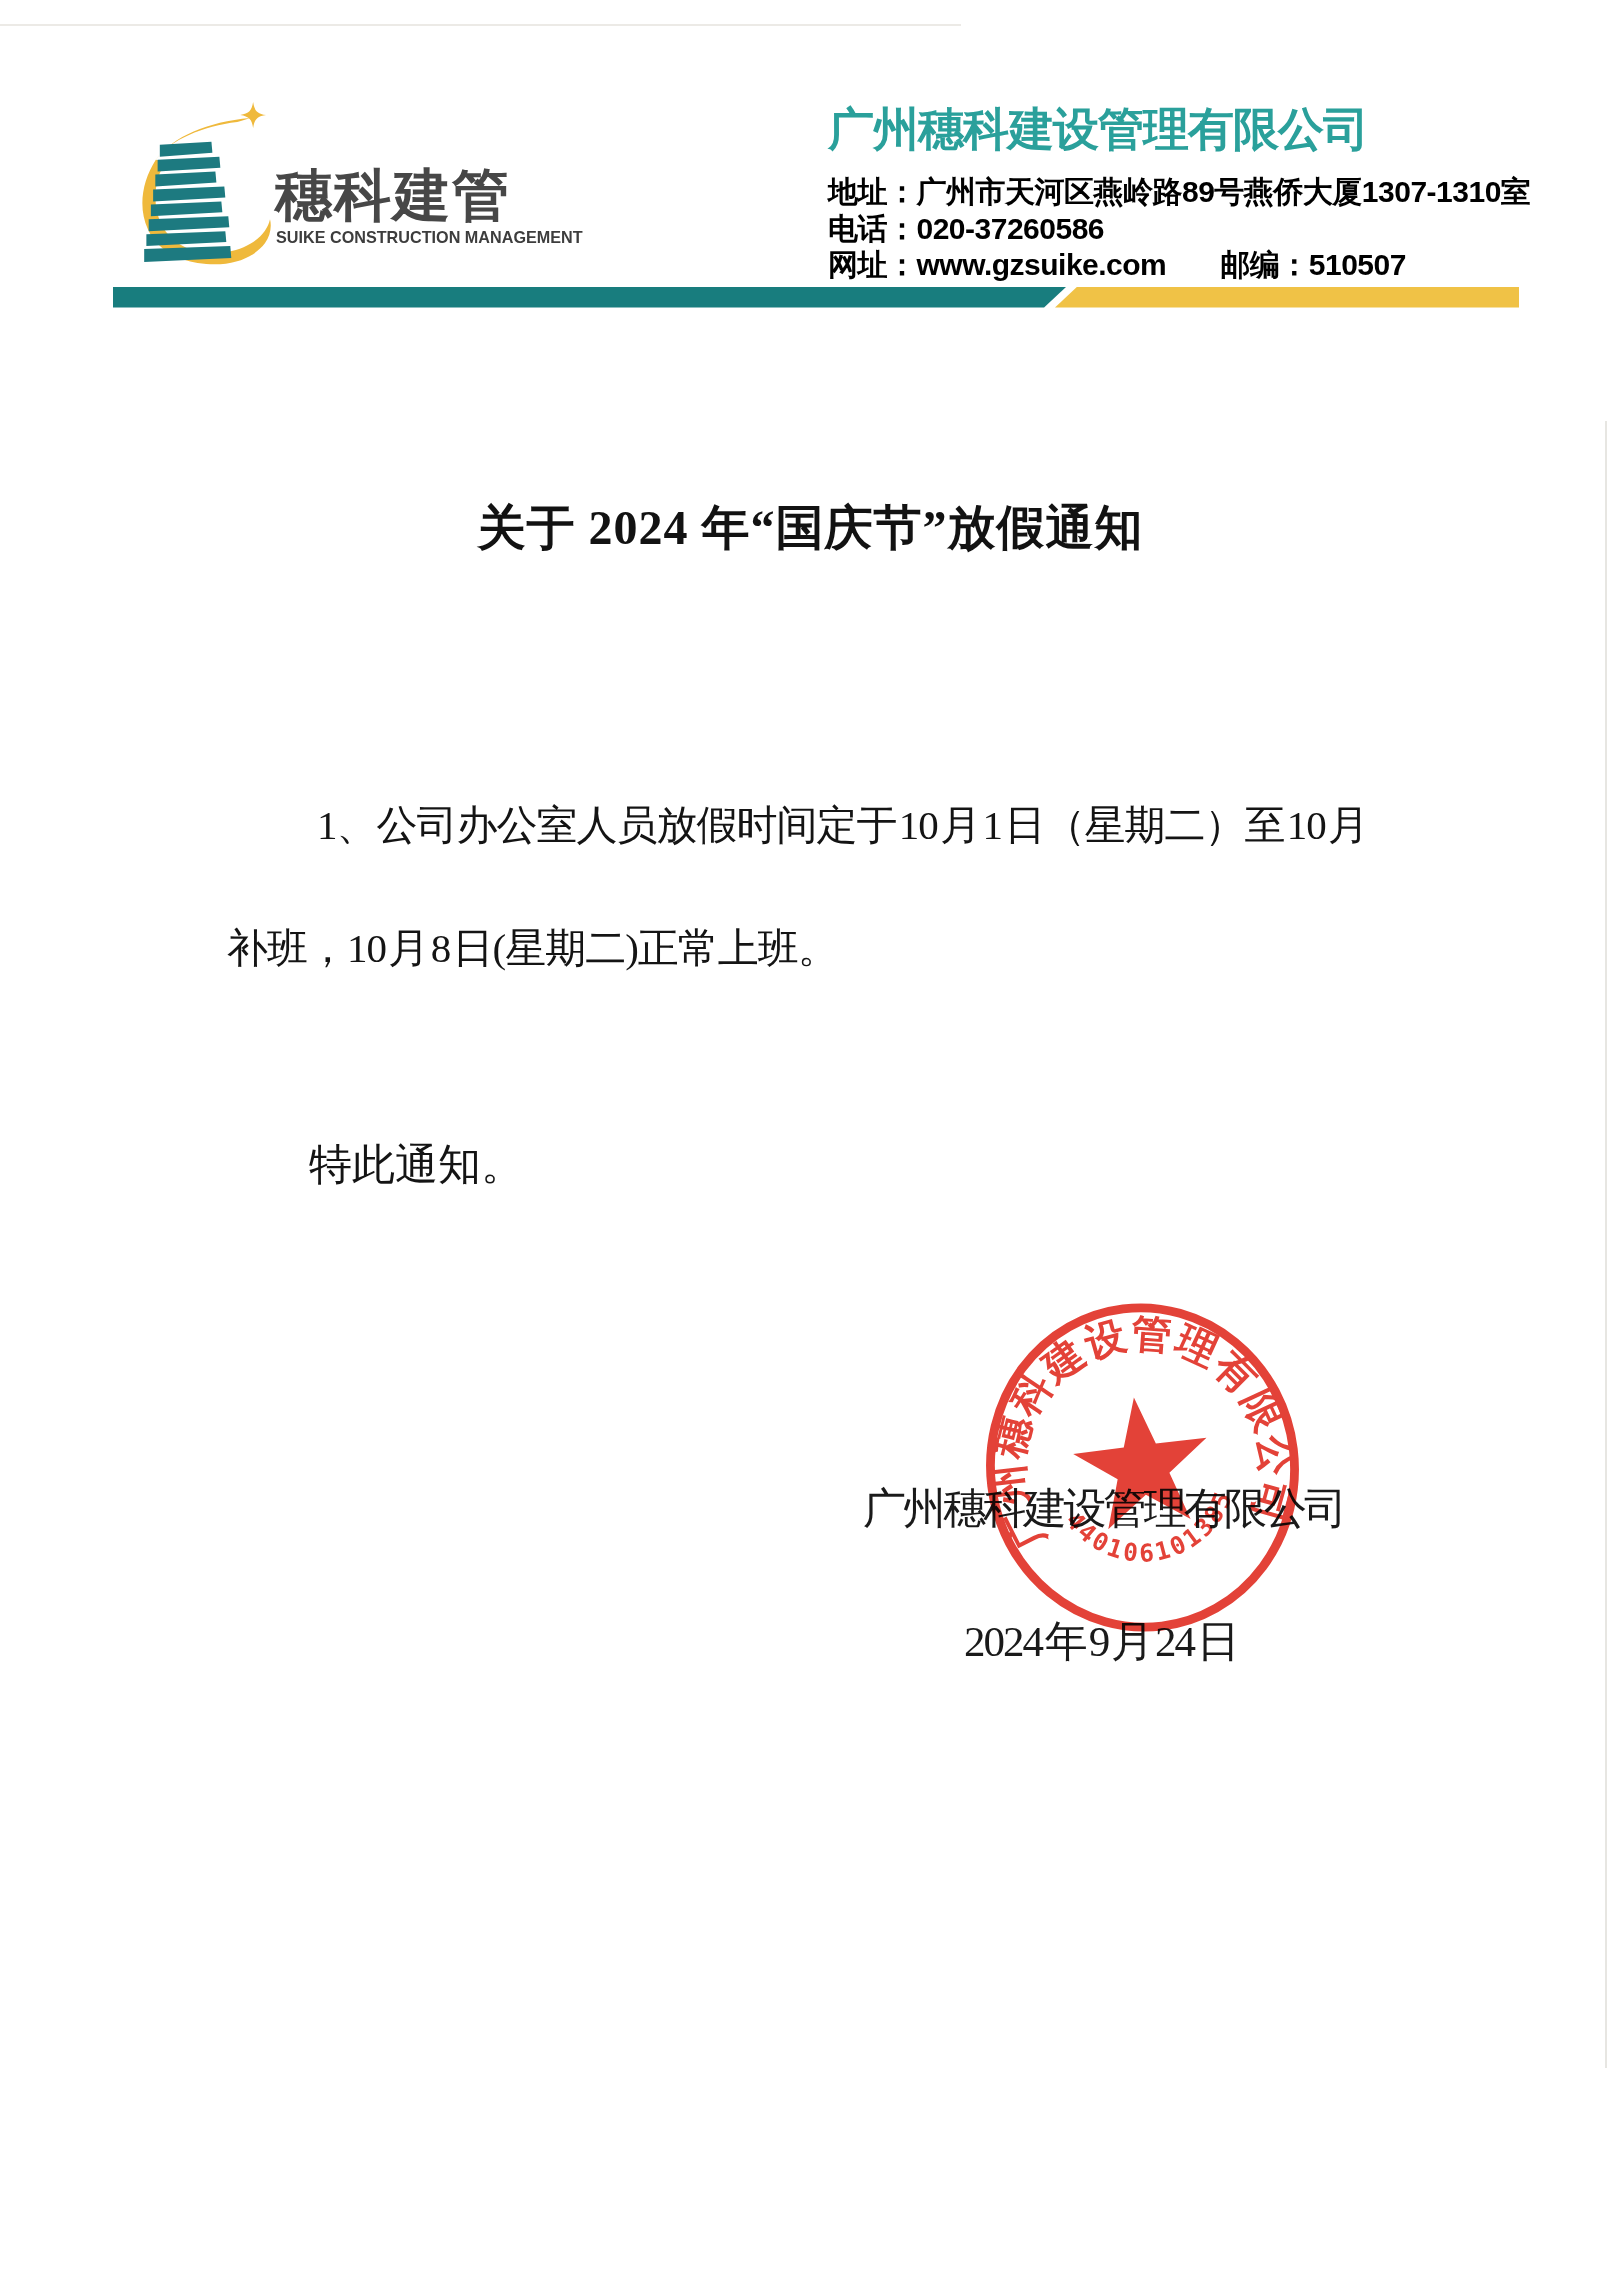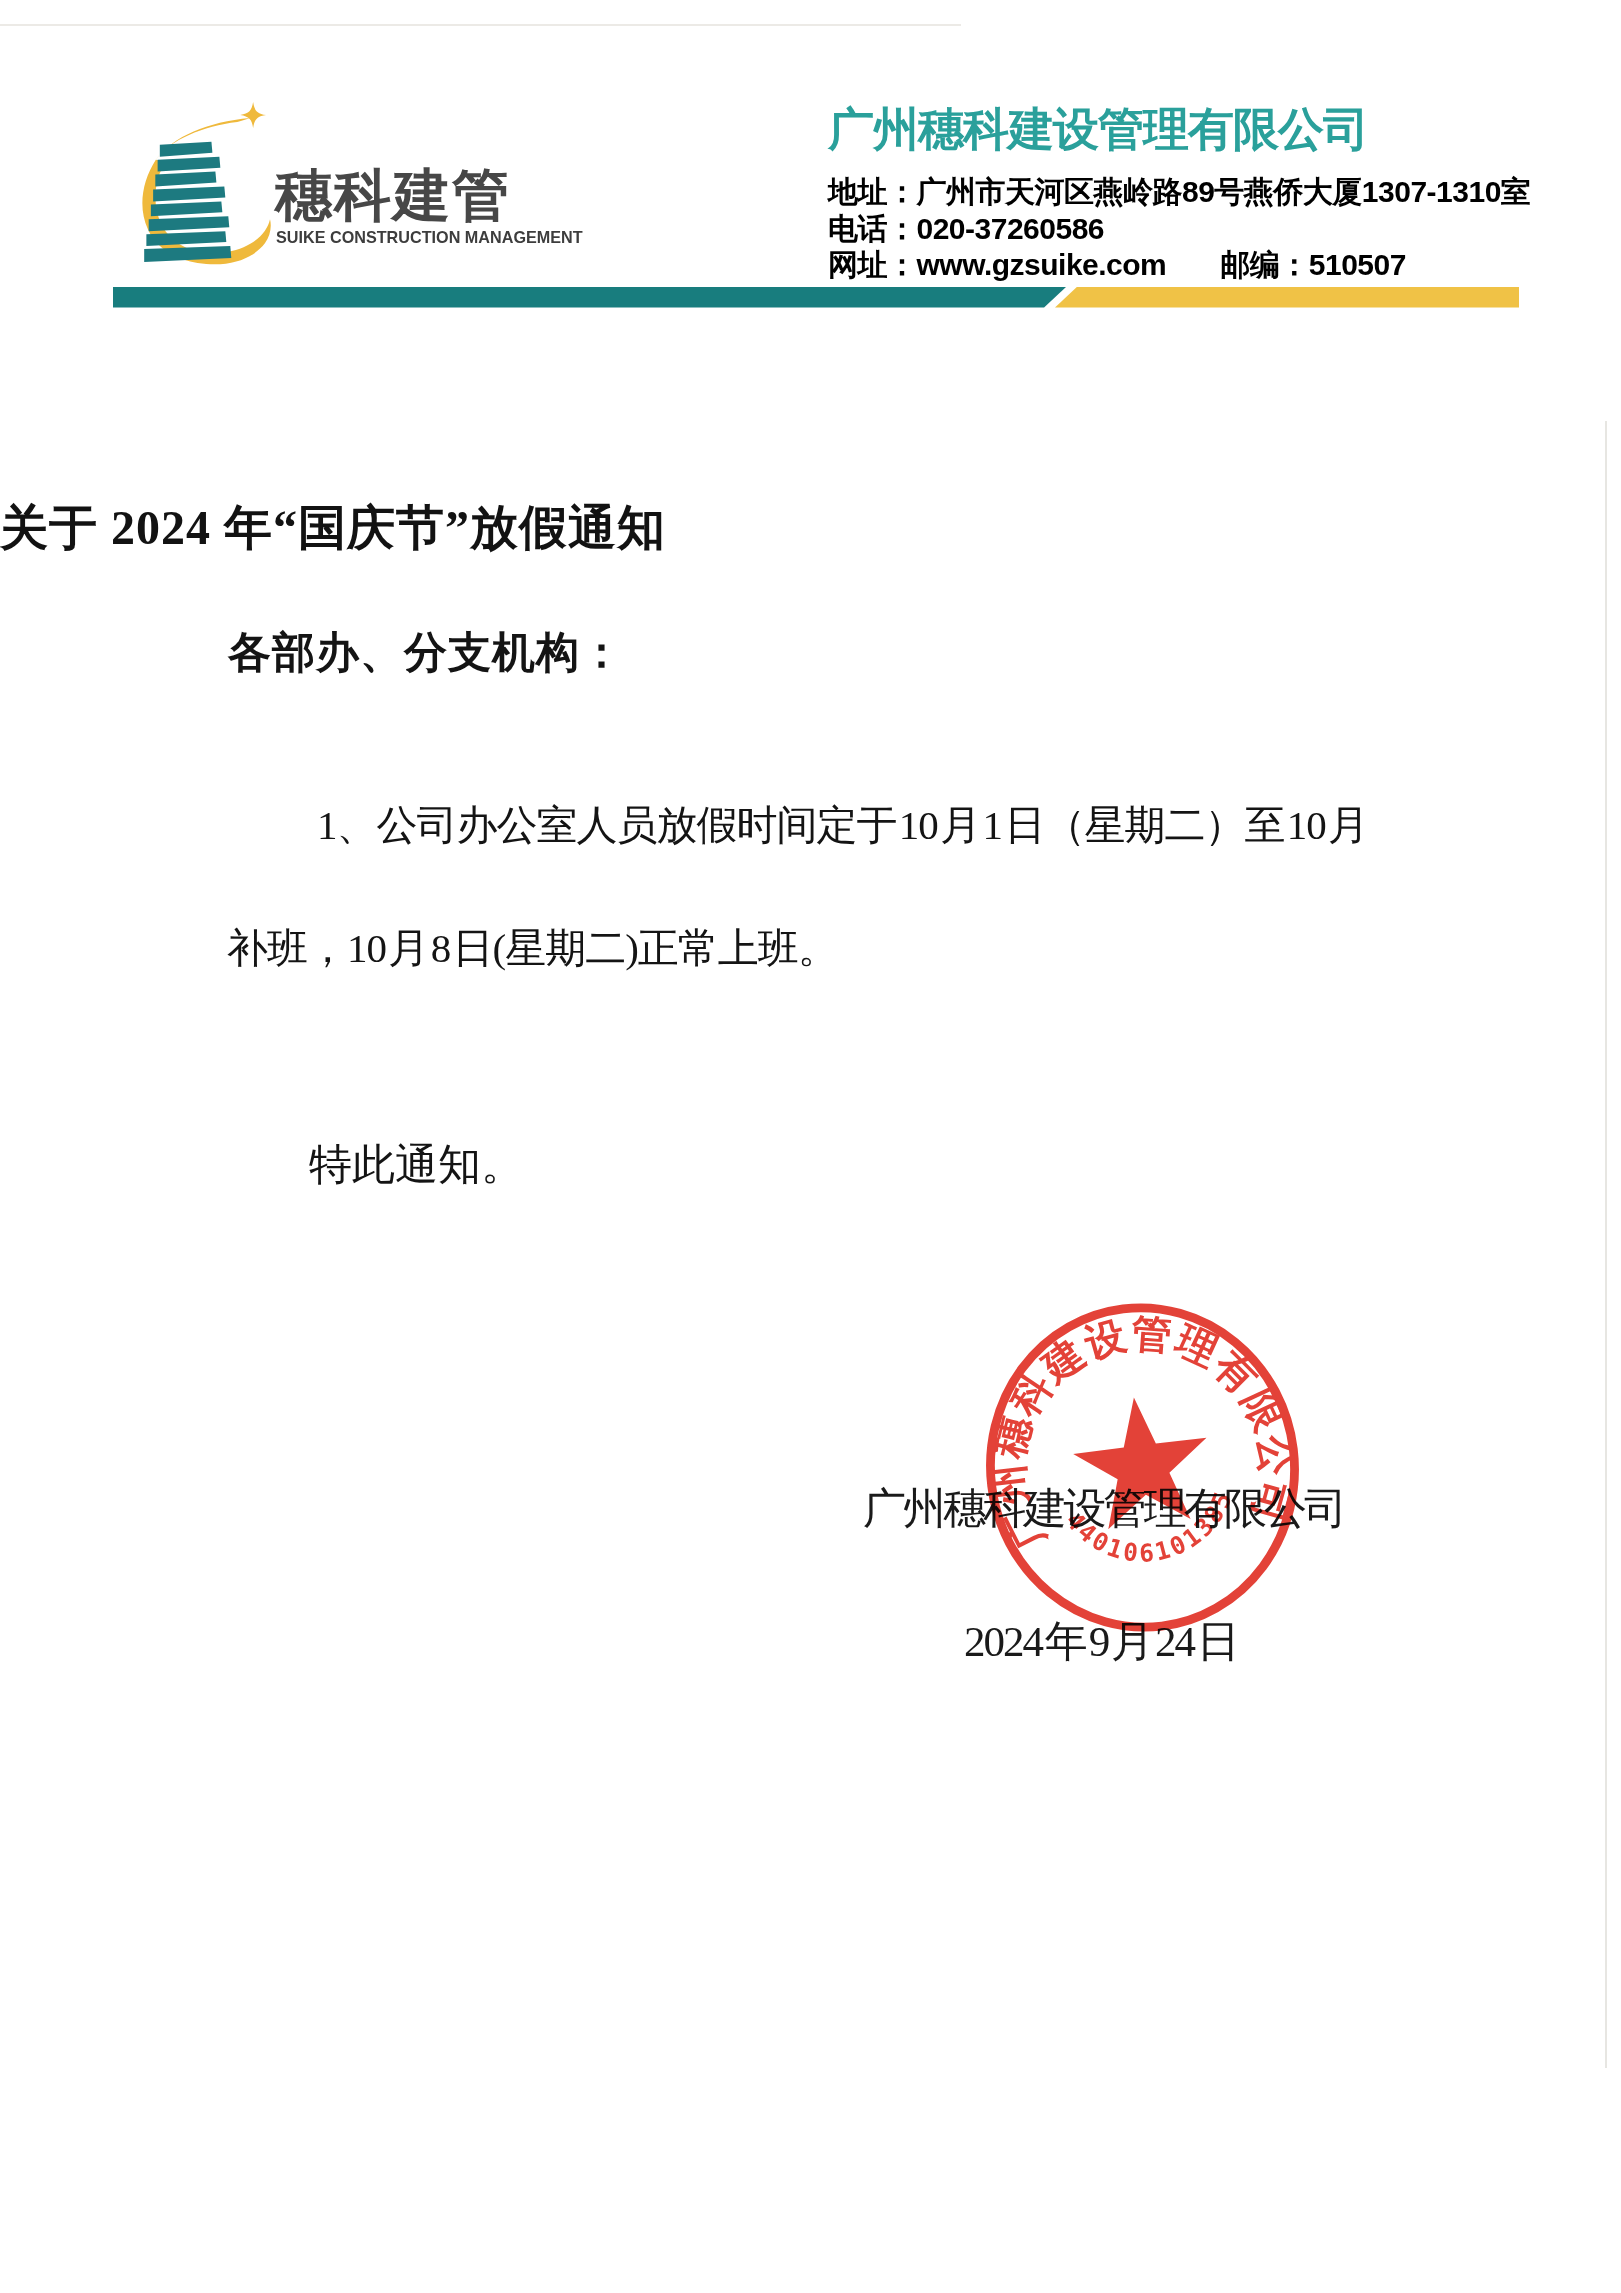--- a/index.html
+++ b/index.html
@@ -38,21 +38,21 @@
   .contact-addr{top:177px;}
   .contact-phone{top:214px;text-align:right;}
   .contact-web{top:250px;}
   .postcode-group{margin-left:54px;}
   .bar{position:absolute;top:287px;height:20.6px;}
   .bar-teal{left:113px;width:953px;background:#187d7e;clip-path:polygon(0 0,100% 0,97.7% 100%,0 100%);}
   .bar-yellow{left:1055px;width:464px;background:#f0c246;clip-path:polygon(4.7% 0,100% 0,100% 100%,0 100%);}
 
   
   .notice-title{
-    position:absolute;left:0;top:496px;width:1621px;
+    position:absolute;left:0;top:496px;width:1621px;text-align:center;
     font-weight:700;font-size:48px;letter-spacing:1px;color:#121212;white-space:nowrap;
   }
   .bline{
     position:absolute;font-size:41px;line-height:1;color:#141414;
     letter-spacing:-1px;word-spacing:-6.9px;white-space:nowrap;
   }
   .l-salutation{left:228px;top:631px;font-weight:700;letter-spacing:1px;font-size:43px;}
   .l-p1{left:323px;top:721px;}
   .l-p2{left:317px;top:805px;}
   .l-p3{left:227px;top:888px;}
@@ -130,21 +130,20 @@
 
   <div class="contact-line contact-phone"><span>电话：</span><span>020-37260586</span></div>
 
   <div class="contact-line contact-web"><span>网址：</span><span>www.gzsuike.com</span><span class="postcode-group"><span>邮编：</span><span>510507</span></span></div>
 
   <div class="bar bar-teal"></div>
   <div class="bar bar-yellow"></div>
 
   <div class="notice-title">关于 2024 年“国庆节”放假通知</div>
 
-  <div class="bline l-salutation">各部办、分支机构：</div>
   <div class="bline l-p2">1、公司办公室人员放假时间定于 10 月 1 日（星期二）至 10 月</div>
   <div class="bline l-p4">补班，10 月 8 日(星期二)正常上班。</div>
   <div class="bline l-p6">特此通知。</div>
 
   <div class="sig-company">广州穗科建设管理有限公司</div>
   <div class="sig-date">2024 年 9 月 24 日</div>
 
   <svg class="seal" viewBox="-176 -181 352 362">
     <defs>
       <path id="seal-arc" d="M -105.7 61 A 122 122 0 1 1 105.7 61"></path>

